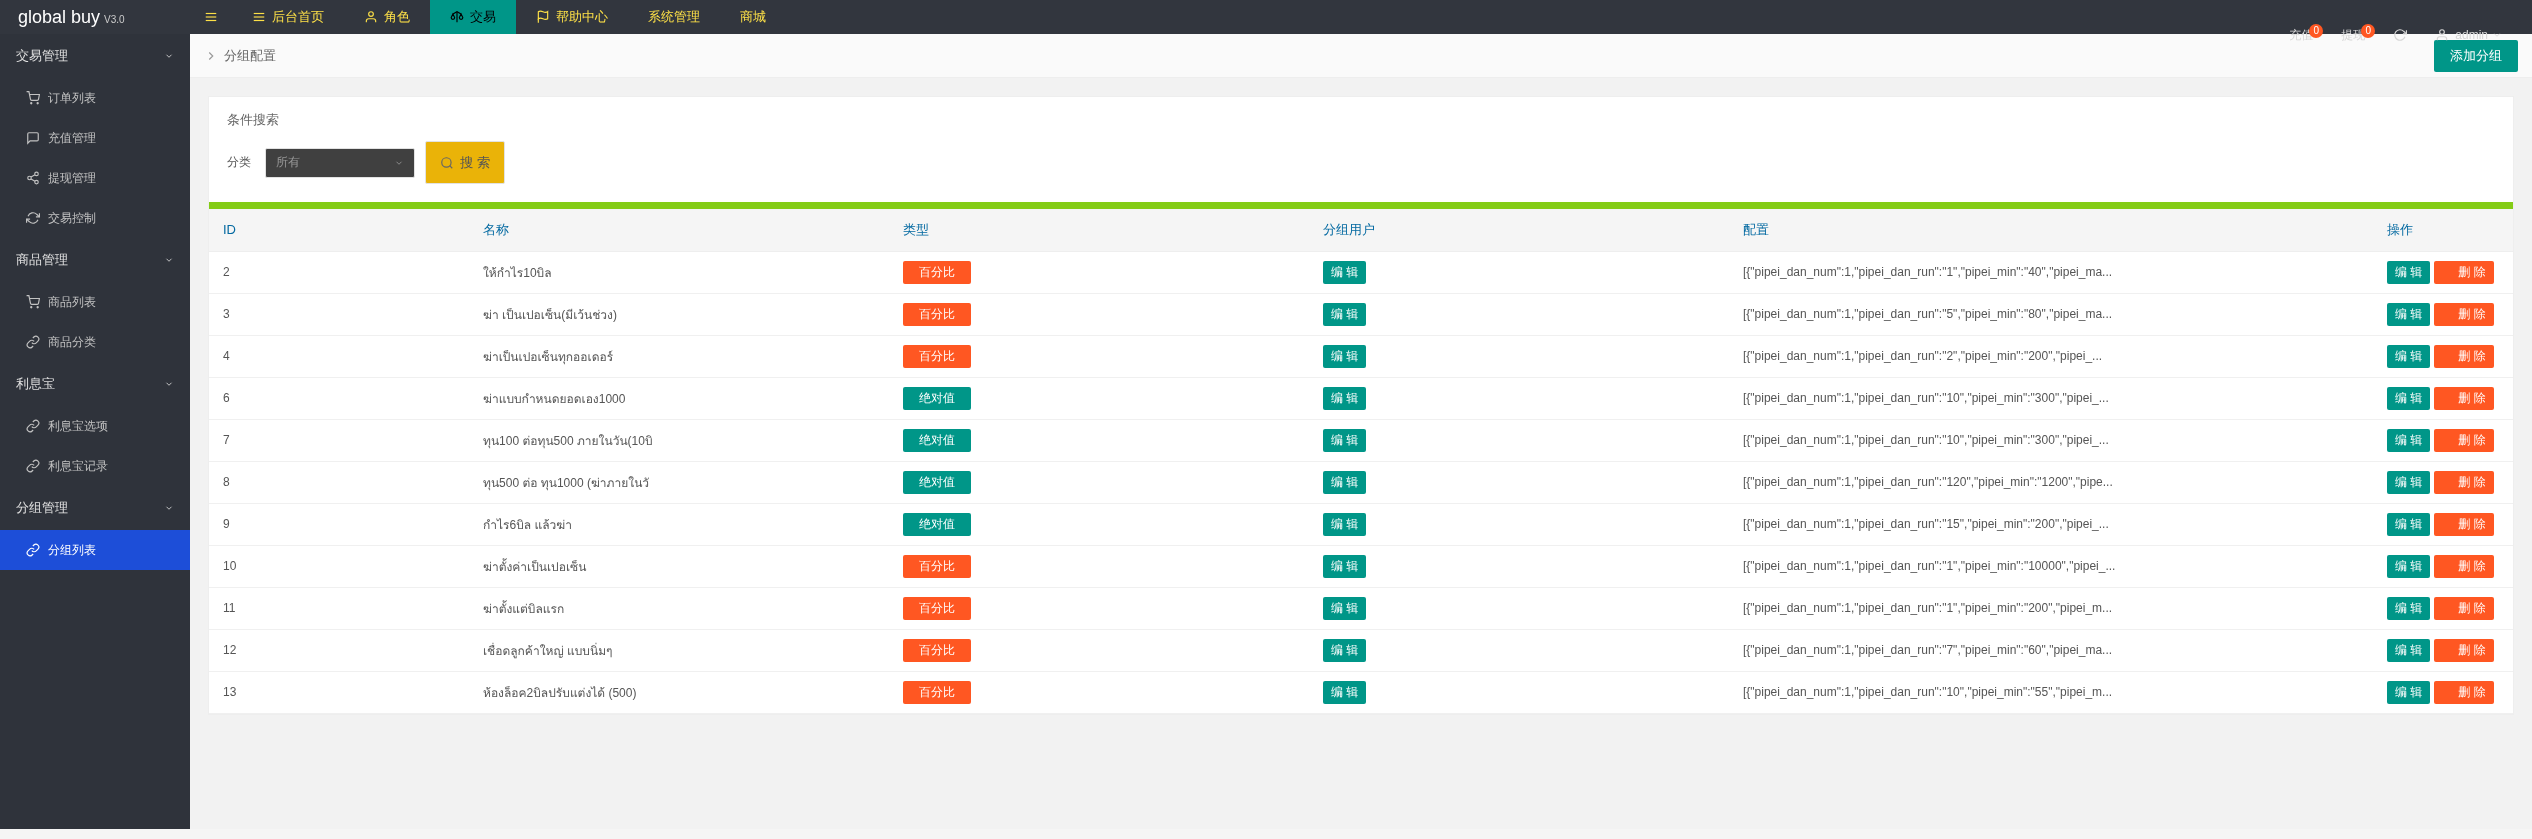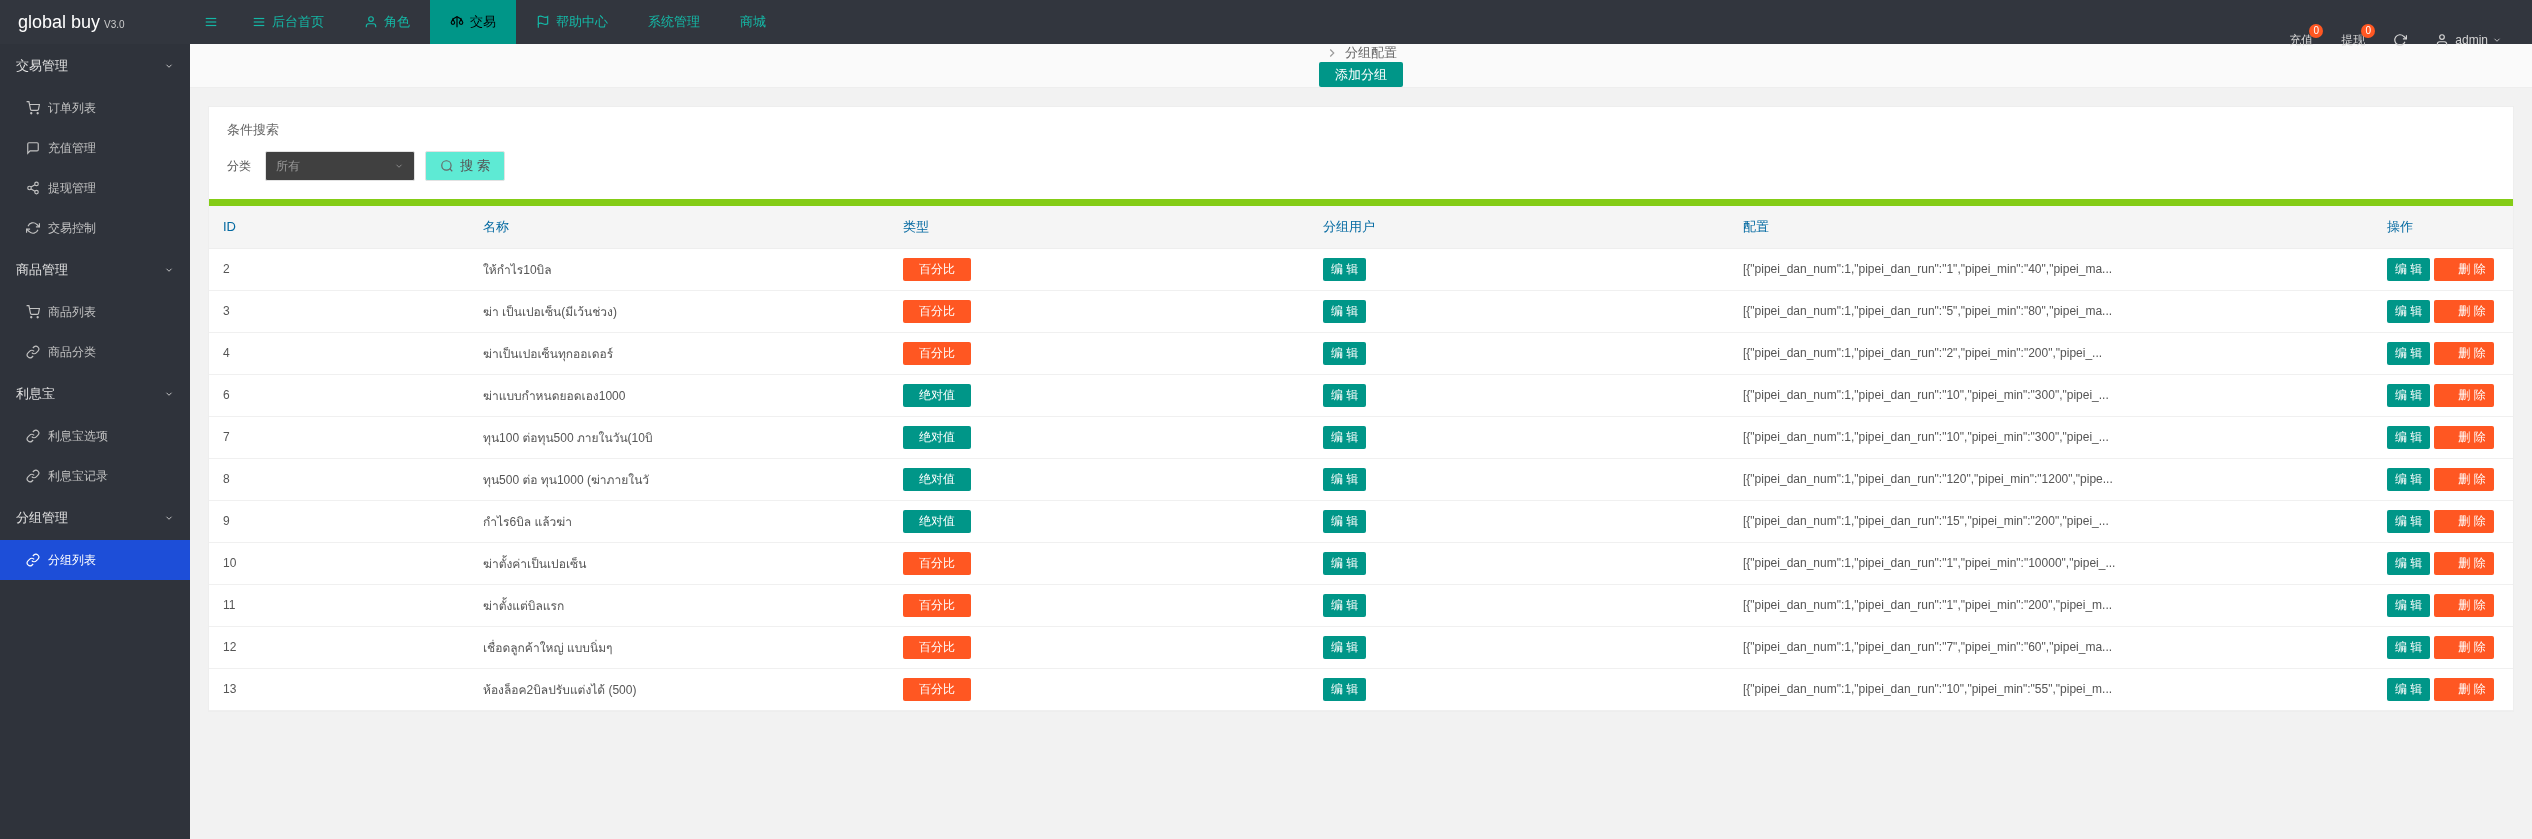--- a/index.html
+++ b/index.html
@@ -8,21 +8,21 @@
   font-size: 12px;
   color: #333;
   background: #f5f5f5;
   width: 2532px;
   height: 839px;
   overflow: hidden;
 }
 
 
 .topbar {
-  height: 44px;
+  height: 34px;
   background: #32363e;
   color: #ccc;
   display: flex;
   align-items: center;
   padding: 0 16px 0 0;
 }
 .brand {
   width: 190px;
   padding-left: 18px;
   font-size: 18px;
@@ -34,21 +34,21 @@
 .brand sup { font-size: 10px; color: #ccc; }
 .topnav { display: flex; align-items: center; height: 100%; }
 .topnav-item {
   height: 100%;
   padding: 0 20px;
   display: flex;
   align-items: center;
   gap: 6px;
   font-size: 13px;
   cursor: pointer;
-  color: #14b8a6;
+  color: #fde047;
 }
 .topnav-item.active { background: #009688; color: #000000; }
 .topnav-spacer { flex: 1; }
 .topright { display: flex; align-items: flex-start; height: 100%; margin-top: 36px; }
 .topright-item {
   height: 100%;
   padding: 0 14px;
   display: flex;
   align-items: center;
   cursor: pointer;
@@ -112,21 +112,20 @@
   overflow: hidden;
 }
 .crumbbar {
   height: 44px;
   background: #fafafa;
   border-bottom: 1px solid #eee;
   display: flex;
   align-items: center;
   padding: 0 14px;
   justify-content: space-between;
-  flex-direction: column;
 }
 .crumb { display: flex; align-items: center; gap: 6px; font-size: 13px; color: #666; }
 .btn-primary {
   background: #009688;
   color: #fff;
   border: none;
   height: 32px;
   padding: 0 16px;
   cursor: pointer;
   font-size: 13px;
@@ -154,23 +153,23 @@
   height: 30px;
   width: 150px;
   border: 1px solid #e2e2e2;
   padding: 0 10px;
   background: #404040;
   color: #999;
   cursor: pointer;
   border-radius: 2px;
 }
 .btn-outline {
-  height: 30px;
+  height: 43px;
   border: 1px solid #e2e2e2;
-  background: #5eead4;
+  background: #eab308;
   padding: 0 14px;
   display: inline-flex;
   align-items: center;
   gap: 6px;
   cursor: pointer;
   border-radius: 2px;
   color: #555;
 }
 
 

